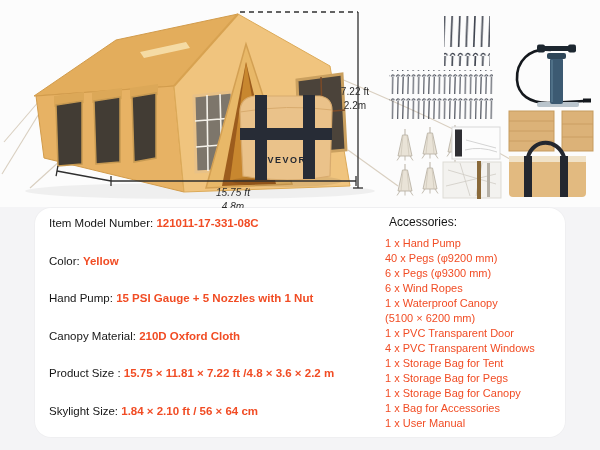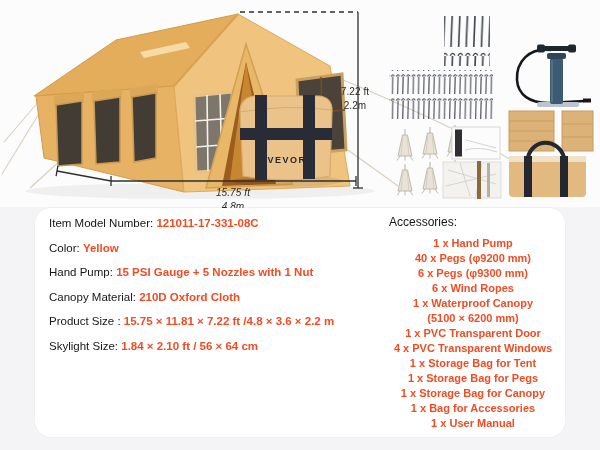--- a/index.html
+++ b/index.html
@@ -14,28 +14,28 @@
     position:absolute;font-size:10px;line-height:14px;color:#2b2b2b;
     text-align:center;letter-spacing:0.1px;
   }
   .spec-card{
     position:absolute;left:35px;top:208px;width:530px;height:229px;
     background:#ffffff;border-radius:16px;
     box-shadow:0 0 0 1px rgba(0,0,0,0.02);
   }
   .specs{
     position:absolute;left:14px;top:9px;width:330px;
-    display:flex;flex-direction:column;gap:11px;
+    display:flex;flex-direction:column;gap:24px;
   }
   .spec-row{font-size:11.5px;line-height:13.5px;color:#161616;white-space:nowrap;}
   .spec-label{color:#161616;}
   .spec-value{color:#f14c24;font-weight:700;}
   .acc-col{position:absolute;left:350px;top:7px;width:176px;}
   .acc-heading{font-size:12px;color:#161616;margin:0 0 7px 4px;}
-  .acc-item{font-size:11px;font-weight:700;color:#f14c24;line-height:15px;white-space:nowrap;text-align:center;}
+  .acc-item{font-size:11px;font-weight:400;color:#f14c24;line-height:15px;white-space:nowrap;}
 </style>
 </head>
 <body>
 
 <div class="hero">
   <svg width="600" height="207" viewBox="0 0 600 207">
     <defs>
       <pattern id="pegS" width="5.2" height="24" patternUnits="userSpaceOnUse">
         <path d="M2.8,4.5 L2.3,23" stroke="#474c57" stroke-width="1.1" fill="none"></path>
         <path d="M1.1,4.5 q1.7,-3.6 3.4,-0.2" stroke="#474c57" stroke-width="1" fill="none"></path>

